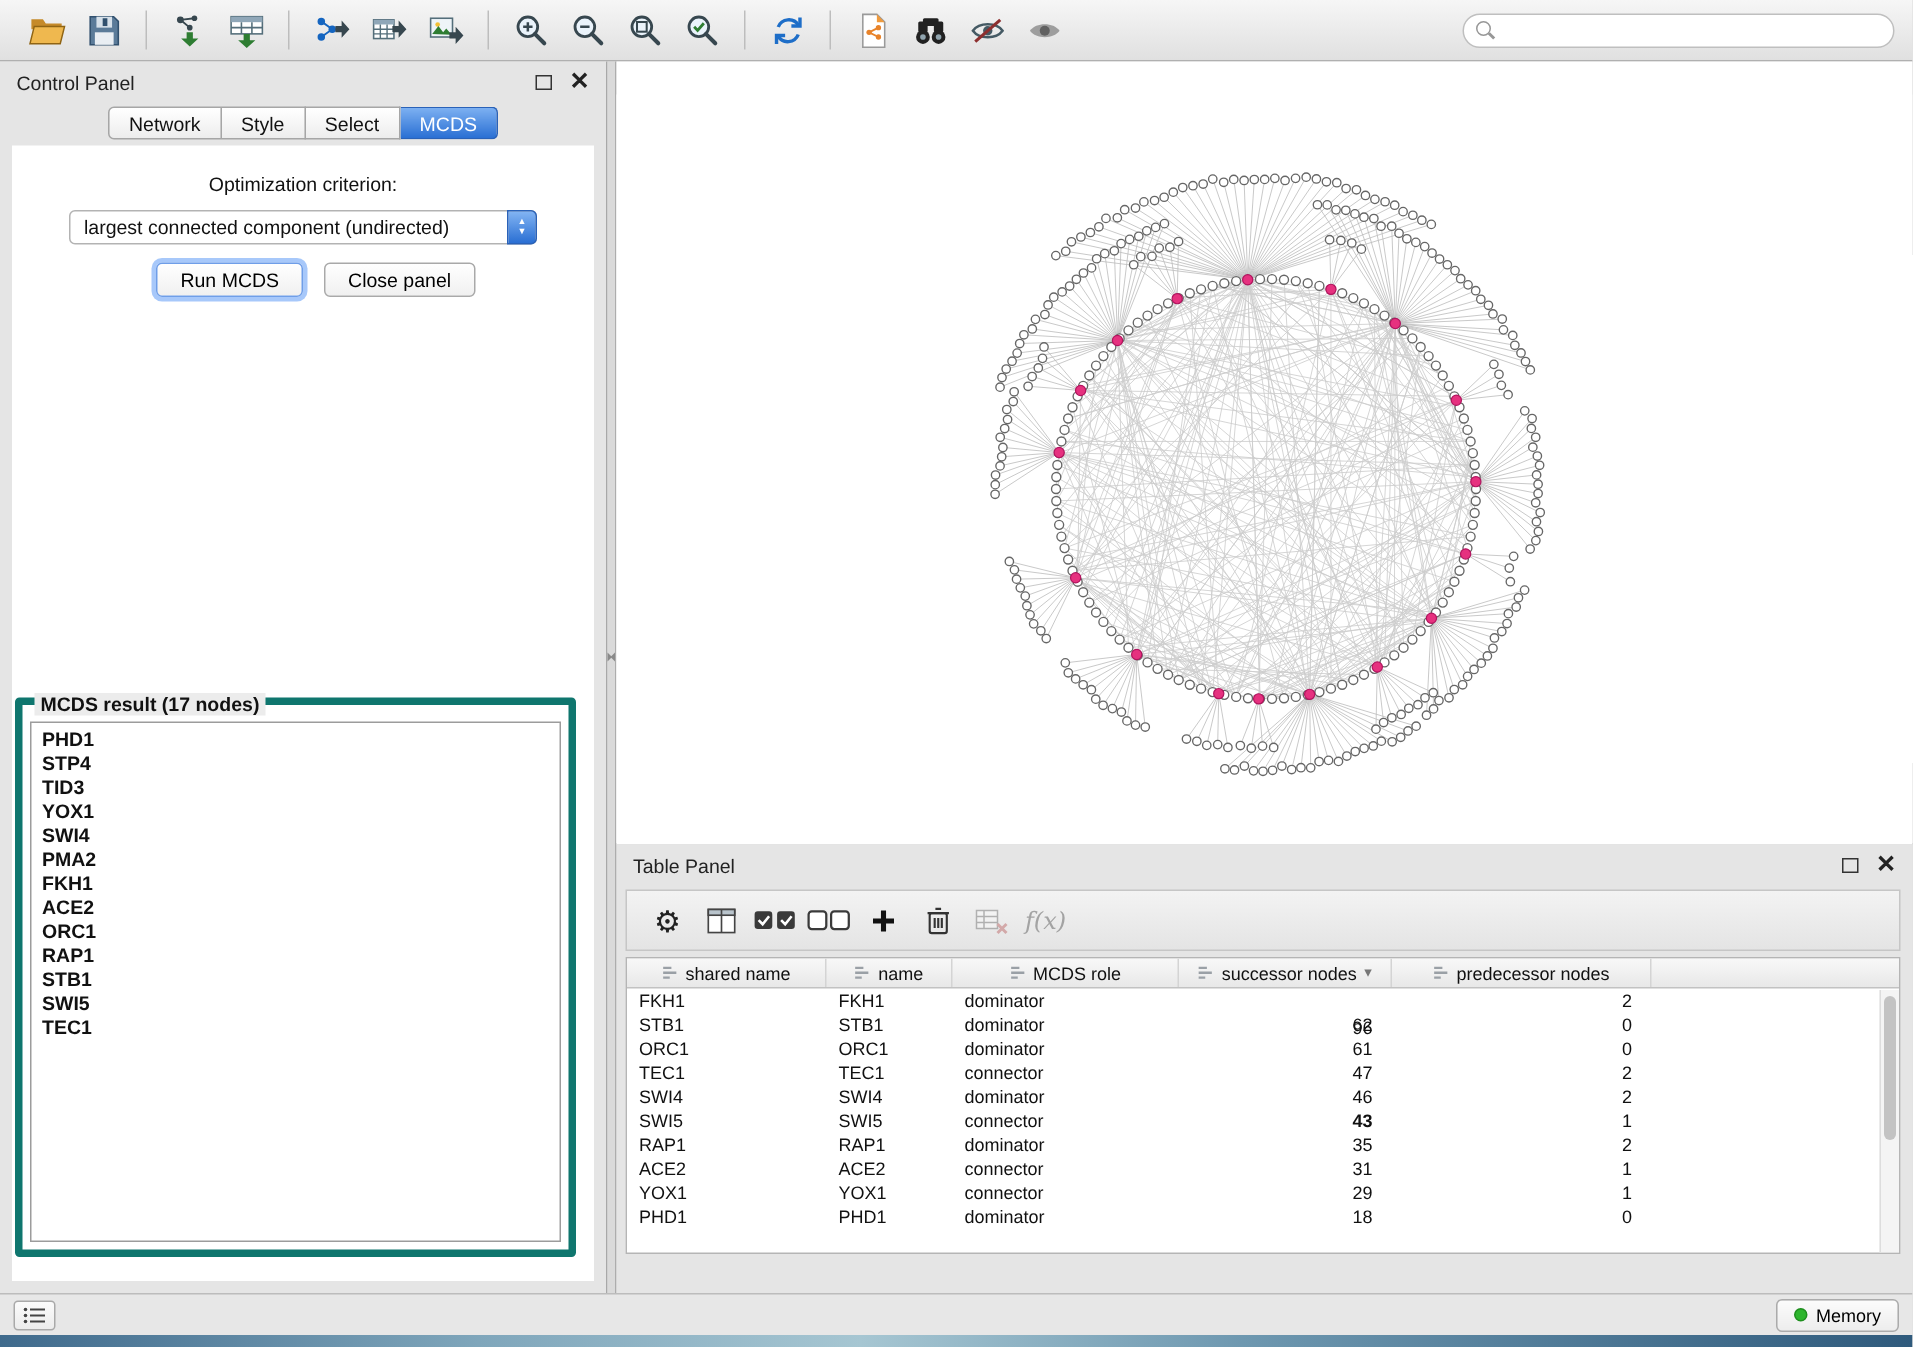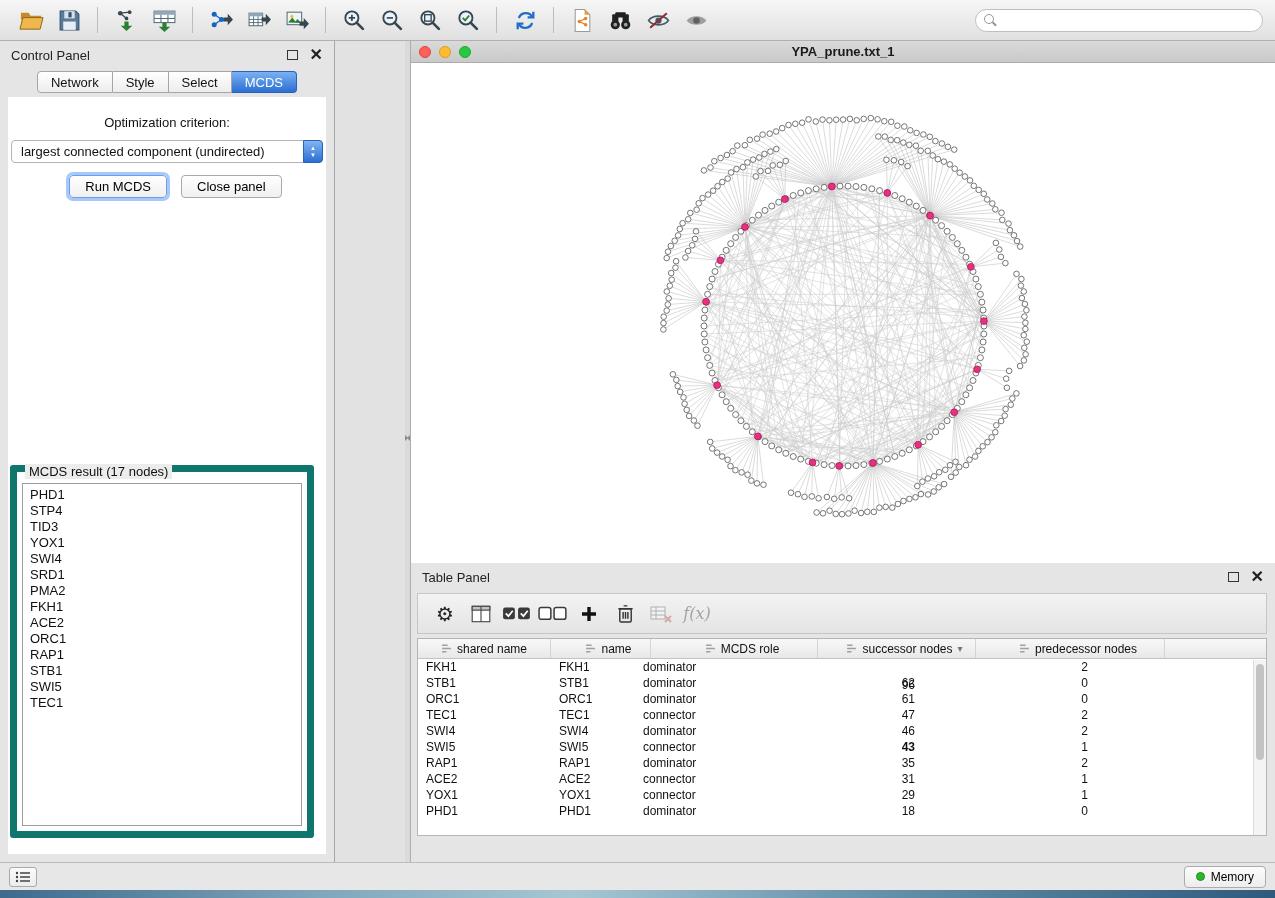--- a/index.html
+++ b/index.html
@@ -12,39 +12,39 @@
   .tb-btn{width:36px;height:32px;border:none;background:transparent;display:flex;align-items:center;justify-content:center;margin:0 1px;cursor:pointer;}
   .tb-btn svg{width:25px;height:25px;}
   .tb-sep{width:1px;height:26px;background:#bdbdbd;margin:0 9px;}
   .search-wrap{margin-left:auto;position:relative;width:288px;height:23px;}
   .search-wrap input{width:100%;height:100%;border:1px solid #bfbfbf;border-radius:12px;background:#fff;padding:0 10px 0 26px;font:12px "Liberation Sans",sans-serif;outline:none;color:#333;}
   .mag{position:absolute;left:9px;top:5px;width:12px;height:12px;}
   .mag::before{content:"";position:absolute;width:8px;height:8px;border:1.5px solid #979797;border-radius:50%;}
   .mag::after{content:"";position:absolute;left:8px;top:9px;width:5px;height:1.6px;background:#979797;transform:rotate(45deg);}
 
   
-  .control-panel{position:absolute;left:0;top:41px;width:335px;bottom:36px;background:#e5e5e5;border-right:1px solid #a8a8a8;}
+  .control-panel{position:absolute;left:0;top:41px;width:405px;bottom:36px;background:#e5e5e5;border-right:1px solid #a8a8a8;}
   .panel-title{height:28px;display:flex;align-items:center;padding:0 11px;font-size:13px;color:#222;}
   .panel-title .spacer{flex:1;}
   .float-icon{width:11px;height:10px;border:1.4px solid #333;margin-right:12px;}
   .close-icon{font-size:16px;font-weight:bold;line-height:1;color:#222;cursor:pointer;}
   .tabs-row{display:flex;justify-content:center;margin-top:2px;}
   .seg{height:22px;padding:0 13px;background:linear-gradient(#ffffff,#ededed);border:1px solid #a6a6a6;border-left:none;font-size:13px;display:flex;align-items:center;cursor:pointer;}
   .seg:first-child{border-left:1px solid #a6a6a6;border-radius:4px 0 0 4px;}
   .seg:last-child{border-radius:0 4px 4px 0;}
   .seg.sel{background:linear-gradient(#7cb0f1,#2a6fd3);color:#fff;border-color:#2a62b8;}
   .tab-content{position:absolute;left:8px;right:8px;top:56px;bottom:8px;background:#ffffff;}
   .opt-label{text-align:center;margin-top:18px;font-size:13px;}
   .mac-select{width:312px;height:23px;margin:10px auto 0;background:#fff;border:1px solid #b3b3b3;border-radius:4px;position:relative;display:flex;align-items:center;padding-left:9px;font-size:13px;cursor:pointer;}
   .mac-select .stepper{position:absolute;right:-1px;top:-1px;bottom:-1px;width:20px;border-radius:0 4px 4px 0;background:linear-gradient(#82b4f3,#2a6fd3);display:flex;flex-direction:column;align-items:center;justify-content:center;color:#fff;border:1px solid #2a62b8;}
   .stepper .ar{font-size:6px;line-height:7px;}
   .btn-row{display:flex;justify-content:center;gap:14px;margin-top:12px;}
   .mac-btn{height:23px;padding:0 15px;background:linear-gradient(#ffffff,#f0f0f0);border:1px solid #a9a9a9;border-radius:4px;font-size:13px;cursor:pointer;font-family:"Liberation Sans",sans-serif;}
   .mac-btn.focus{box-shadow:0 0 0 3px rgba(95,155,245,.55);border-color:#6f9ee8;margin-left:17px;}
-  .groupbox{position:absolute;left:2px;right:12px;top:368px;bottom:16px;border:7px solid #0f766e;border-radius:3px;}
+  .groupbox{position:absolute;left:2px;right:12px;top:368px;bottom:16px;border:5px solid #0f766e;border-radius:3px;font-weight:bold;}
   .gb-title{position:absolute;top:-8px;left:8px;background:#ececec;padding:0 4px;font-size:13px;}
   .gb-list{position:absolute;left:5px;right:5px;top:11px;bottom:5px;background:#fff;border:1px solid #9c9c9c;overflow:hidden;padding:3px 0;}
   .gb-item{padding:0 7px;height:16px;line-height:16px;font-size:13px;cursor:default;}
 
   
   .vdivider{position:absolute;left:405px;top:41px;width:6px;bottom:36px;background:#dadada;border-right:1px solid #adadad;}
   .vdivider::before{content:"";position:absolute;top:48%;left:-1px;border:3px solid transparent;border-right-color:#8a8a8a;}
   .vdivider::after{content:"";position:absolute;top:48%;right:-1px;border:3px solid transparent;border-left-color:#8a8a8a;}
 
   
@@ -58,21 +58,21 @@
   .net-title .t{flex:1;text-align:center;font-size:13px;font-weight:bold;color:#1a1a1a;}
   #net-svg{position:absolute;top:22px;left:0;background:#fff;}
 
   
   .table-panel{position:absolute;left:411px;top:563px;right:0;bottom:36px;background:#e5e5e5;}
   .tp-toolbar{position:absolute;top:30px;left:6px;right:8px;height:41px;background:linear-gradient(#f3f3f3,#e4e4e4);border:1px solid #c6c6c6;display:flex;align-items:center;padding:0 12px;gap:6px;}
   .tp-btn{min-width:30px;height:30px;display:flex;align-items:center;justify-content:center;border:none;background:none;cursor:pointer;}
   .gear{font-size:20px;line-height:1;color:#222;font-family:"DejaVu Sans",sans-serif;}
   .fx{font-family:"DejaVu Serif",serif;font-style:italic;font-size:16px;color:#a3a3a3;}
   .tbl-wrap{position:absolute;top:75px;left:6px;right:8px;bottom:26px;background:#fff;border:1px solid #b5b5b5;overflow:hidden;}
-  .tbl-header{display:flex;height:20px;background:linear-gradient(#f8f8f8,#e8e8e8);border-bottom:1px solid #c2c2c2;gap:16px;}
+  .tbl-header{display:flex;height:20px;background:linear-gradient(#f8f8f8,#e8e8e8);border-bottom:1px solid #c2c2c2;}
   .th{display:flex;align-items:center;justify-content:center;gap:5px;font-size:12px;border-right:1px solid #d4d4d4;cursor:pointer;overflow:hidden;white-space:nowrap;}
   .sorti{width:11px;height:11px;flex:none;}
   .chev{color:#777;font-size:10px;font-family:"DejaVu Sans",sans-serif;}
   .tr{display:flex;height:16px;align-items:center;cursor:default;}
   .td{font-size:12px;padding:0 8px;white-space:nowrap;overflow:hidden;flex:none;}
   .td.num{text-align:right;padding-right:13px;}
   .vscroll{position:absolute;top:21px;right:0;width:13px;bottom:0;background:#f4f4f4;border-left:1px solid #ddd;}
   .vthumb{position:absolute;top:4px;left:2px;width:8px;height:96px;background:#c3c3c3;border-radius:4px;cursor:grab;}
   .tp-tabs{position:absolute;bottom:3px;left:0;right:0;display:flex;justify-content:center;}
 
@@ -253,45 +253,36 @@
       <button class="mac-btn">Close panel</button>
     </div>
     <div class="groupbox">
       <span class="gb-title">MCDS result (17 nodes)</span>
       <div class="gb-list" id="mcds-list">
           <div class="gb-item">PHD1</div>
           <div class="gb-item">STP4</div>
           <div class="gb-item">TID3</div>
           <div class="gb-item">YOX1</div>
           <div class="gb-item">SWI4</div>
-          <div class="gb-item">SRD1</div>
           <div class="gb-item">PMA2</div>
           <div class="gb-item">FKH1</div>
           <div class="gb-item">ACE2</div>
           <div class="gb-item">ORC1</div>
           <div class="gb-item">RAP1</div>
           <div class="gb-item">STB1</div>
           <div class="gb-item">SWI5</div>
           <div class="gb-item">TEC1</div>
         </div>
     </div>
   </div>
 </div>
 
 <div class="vdivider"></div>
 
 <div class="net-window">
-  <div class="net-title">
-    <span class="lights">
-      <span class="light red"></span>
-      <span class="light yellow"></span>
-      <span class="light green"></span>
-    </span>
-    <span class="t">YPA_prune.txt_1</span>
-  </div>
   <svg id="net-svg" width="864" height="500">
       <g stroke="#9a9a9a" stroke-width="0.55" opacity="0.5">
         <line x1="420.8" y1="123.5" x2="347.5" y2="373.9"></line>
         <line x1="420.8" y1="123.5" x2="335.4" y2="162.6"></line>
         <line x1="420.8" y1="123.5" x2="498.3" y2="386.8"></line>
         <line x1="420.8" y1="123.5" x2="374.8" y2="135.7"></line>
         <line x1="420.8" y1="123.5" x2="329.9" y2="168.3"></line>
         <line x1="420.8" y1="123.5" x2="367.7" y2="386.8"></line>
         <line x1="420.8" y1="123.5" x2="476.3" y2="396.1"></line>
         <line x1="420.8" y1="123.5" x2="389.7" y2="396.1"></line>

